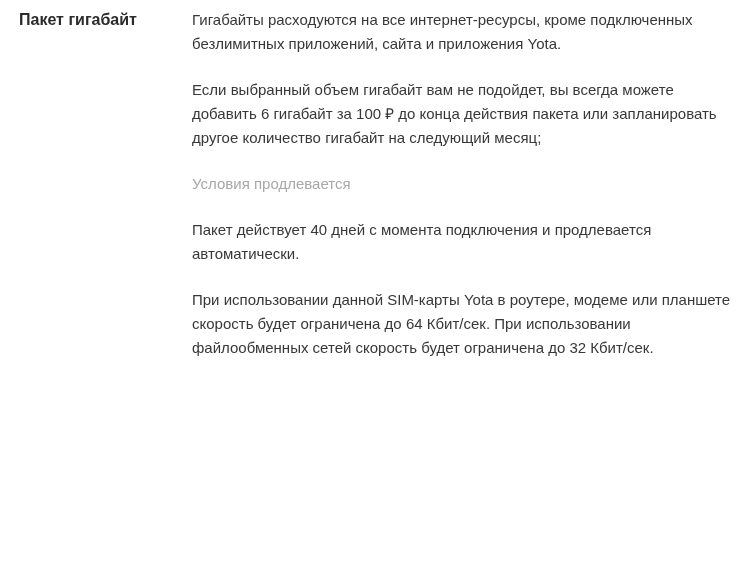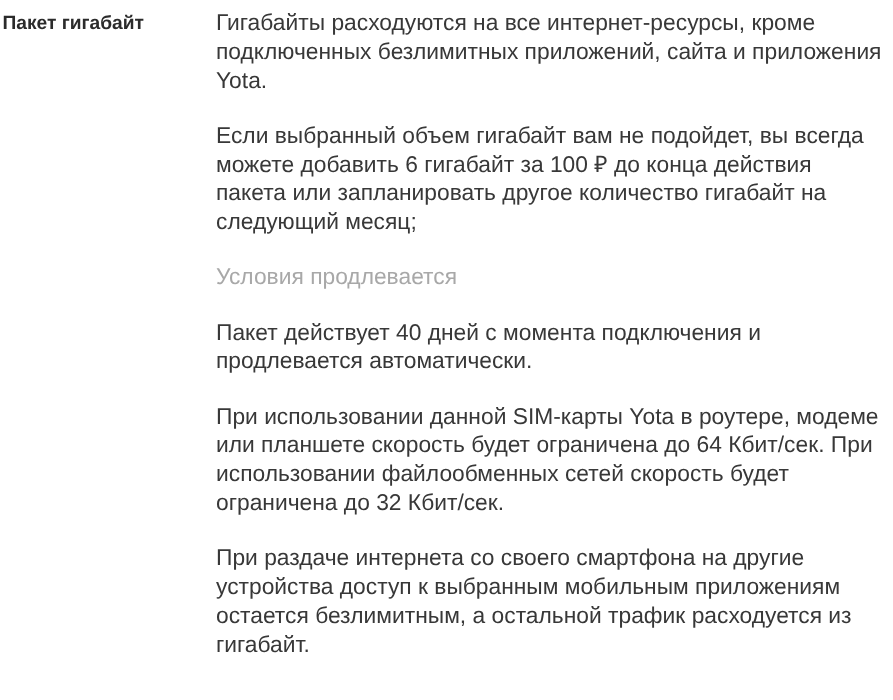--- a/index.html
+++ b/index.html
@@ -16,35 +16,35 @@
   .section {
     display: flex;
     align-items: flex-start;
     padding-top: 8px;
     box-sizing: border-box;
   }
   .label-col {
     width: 180px;
     flex: 0 0 180px;
     box-sizing: border-box;
-    padding-left: 2px;
+    padding-left: 19px;
   }
   .section-label {
     font-size: 16px;
     line-height: 24px;
     font-weight: bold;
     color: #2b2b2b;
   }
   .content-col {
     flex: 1 1 auto;
     max-width: 556px;
   }
   .content-col p {
-    margin: 0 0 22px 0;
-    font-size: 19px;
+    margin: 0 0 22px 12px;
+    font-size: 15px;
     line-height: 24px;
     color: #383838;
   }
   .content-col p.muted {
     color: #a8a8a8;
   }
   .content-col p:last-child {
     margin-bottom: 0;
   }
 </style>
@@ -54,15 +54,14 @@
 <div class="section">
   <div class="label-col">
     <div class="section-label">Пакет гигабайт</div>
   </div>
   <div class="content-col">
     <p class="body">Гигабайты расходуются на все интернет-ресурсы, кроме подключенных безлимитных приложений, сайта и приложения Yota.</p>
     <p class="body">Если выбранный объем гигабайт вам не подойдет, вы всегда можете добавить 6 гигабайт за 100 ₽ до конца действия пакета или запланировать другое количество гигабайт на следующий месяц;</p>
     <p class="muted">Условия продлевается</p>
     <p class="body">Пакет действует 40 дней с момента подключения и продлевается автоматически.</p>
     <p class="body">При использовании данной SIM-карты Yota в роутере, модеме или планшете скорость будет ограничена до 64 Кбит/сек. При использовании файлообменных сетей скорость будет ограничена до 32 Кбит/сек.</p>
-    <p class="body">При раздаче интернета со своего смартфона на другие устройства доступ к выбранным мобильным приложениям остается безлимитным, а остальной трафик расходуется из гигабайт.</p>
   </div>
 </div>
 
 </body></html>

